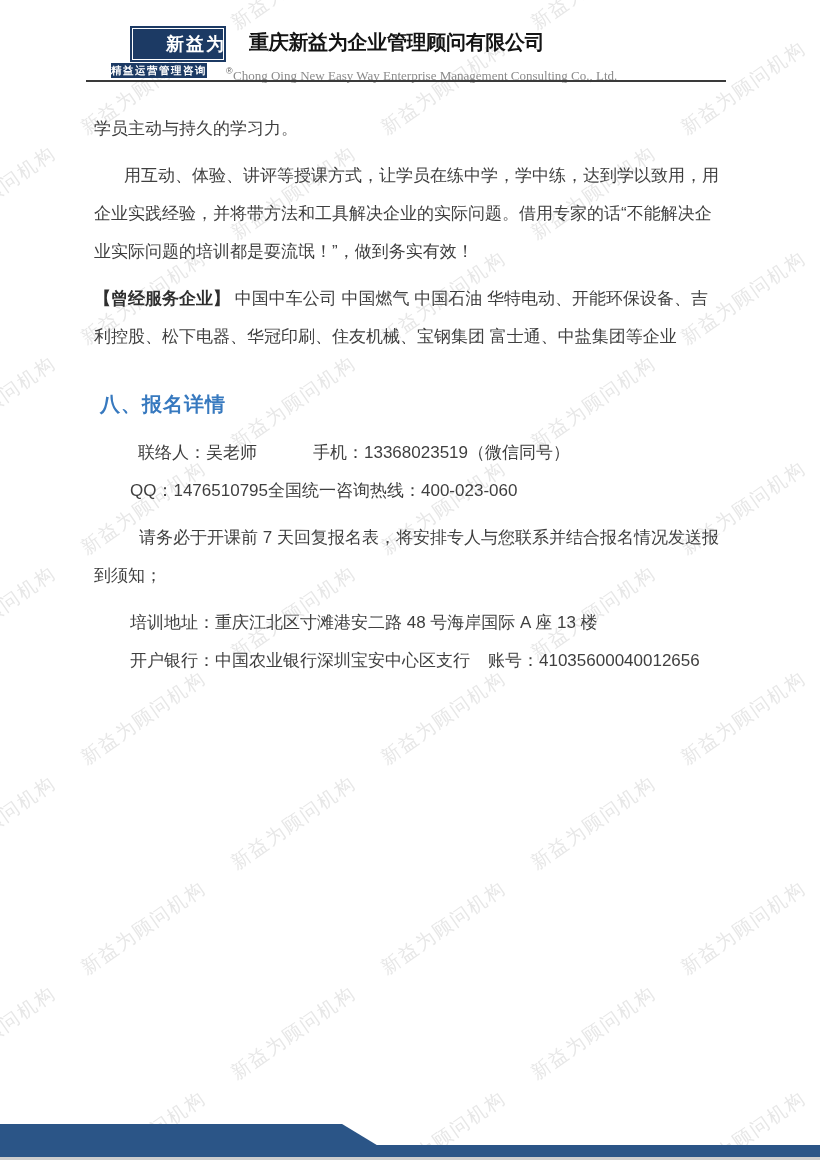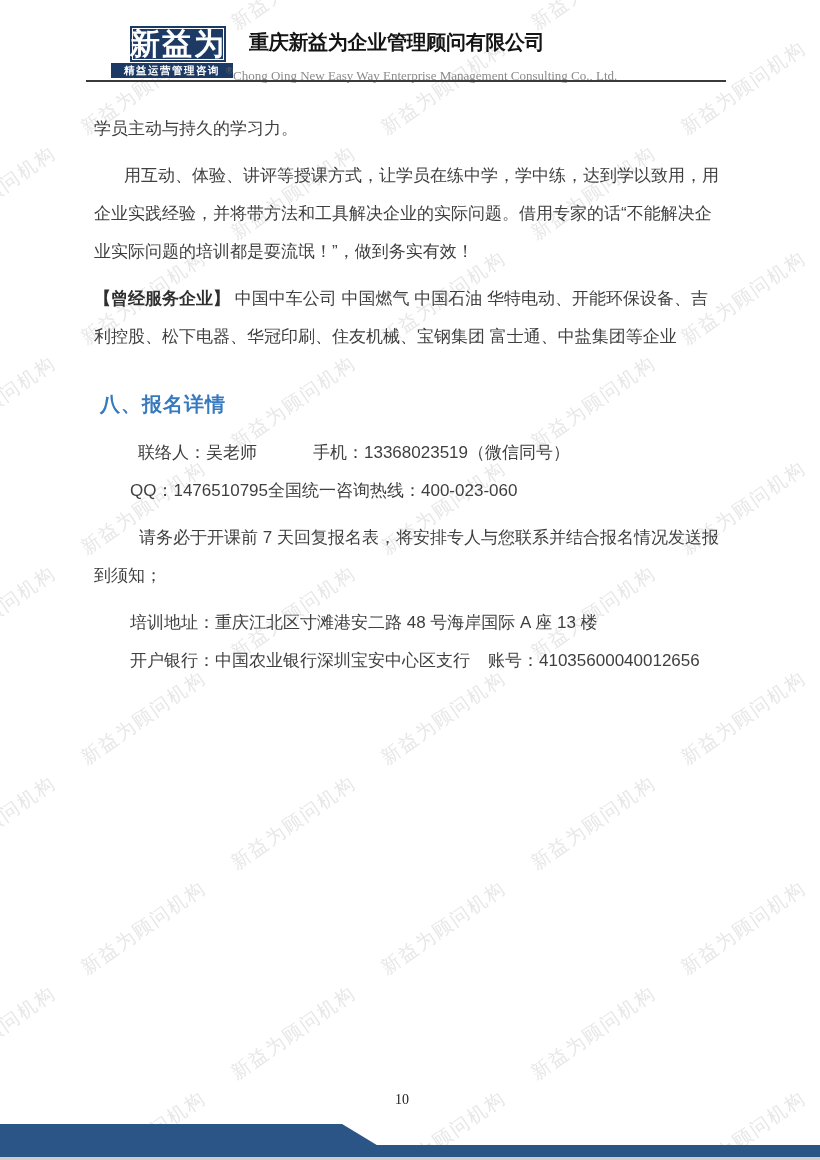--- a/index.html
+++ b/index.html
@@ -11,26 +11,26 @@
   .wm-layer{position:absolute;inset:0;z-index:0;pointer-events:none;}
   .wm{
     position:absolute;transform:rotate(-35deg);transform-origin:center;
     font-size:19px;letter-spacing:2px;color:#e7e7e7;white-space:nowrap;
     font-family:"Liberation Sans","DejaVu Sans",sans-serif;
   }
   
   .hdr{position:absolute;left:0;top:0;width:820px;z-index:2;}
   .logo-main{
     position:absolute;left:130px;top:26px;width:96px;height:36px;
-    background:#1c3a64;color:#ffffff;font-weight:bold;font-size:30px;
-    display:flex;align-items:center;justify-content:flex-start;letter-spacing:2px;
+    background:#1c3a64;color:#ffffff;font-weight:bold;font-size:18px;
+    display:flex;align-items:center;justify-content:flex-end;letter-spacing:2px;
     box-shadow:inset 0 0 0 2px #1c3a64, inset 0 0 0 3px #ffffff;
   }
   .logo-sub{
-    position:absolute;left:111px;top:63px;width:122px;height:15px;
+    position:absolute;left:111px;top:63px;width:96px;height:15px;
     background:#1c3a64;color:#ffffff;font-size:10.5px;font-weight:bold;
     display:flex;align-items:center;justify-content:center;letter-spacing:1.5px;
   }
   .logo-reg{position:absolute;left:226px;top:66px;font-size:9px;color:#666;}
   .co-cn{
     position:absolute;left:249px;top:29px;font-size:20px;font-weight:bold;
     color:#141414;letter-spacing:-0.3px;white-space:nowrap;
   }
   .co-en{
     position:absolute;left:233px;top:68px;font-size:13px;color:#8b8b8b;
@@ -146,19 +146,18 @@
         <span class="seg-w130">QQ：1476510795</span><span>全国统一咨询热线：400-023-060</span>
       </div>
       <p class="notice">请务必于开课前 7 天回复报名表，将安排专人与您联系并结合报名情况发送报到须知；</p>
       <div class="d-line">培训地址：重庆江北区寸滩港安二路 48 号海岸国际 A 座 13 楼</div>
       <div class="d-line">
         <span>开户银行：中国农业银行深圳宝安中心区支行</span><span class="seg-gap">账号：41035600040012656</span>
       </div>
     </div>
   </div>
 
-  <div class="page-num">10</div>
 
   <div class="foot-left"></div>
   <div class="foot-strip"></div>
   <div class="bottom-edge"></div>
 
 </div>
 
 </body></html>

